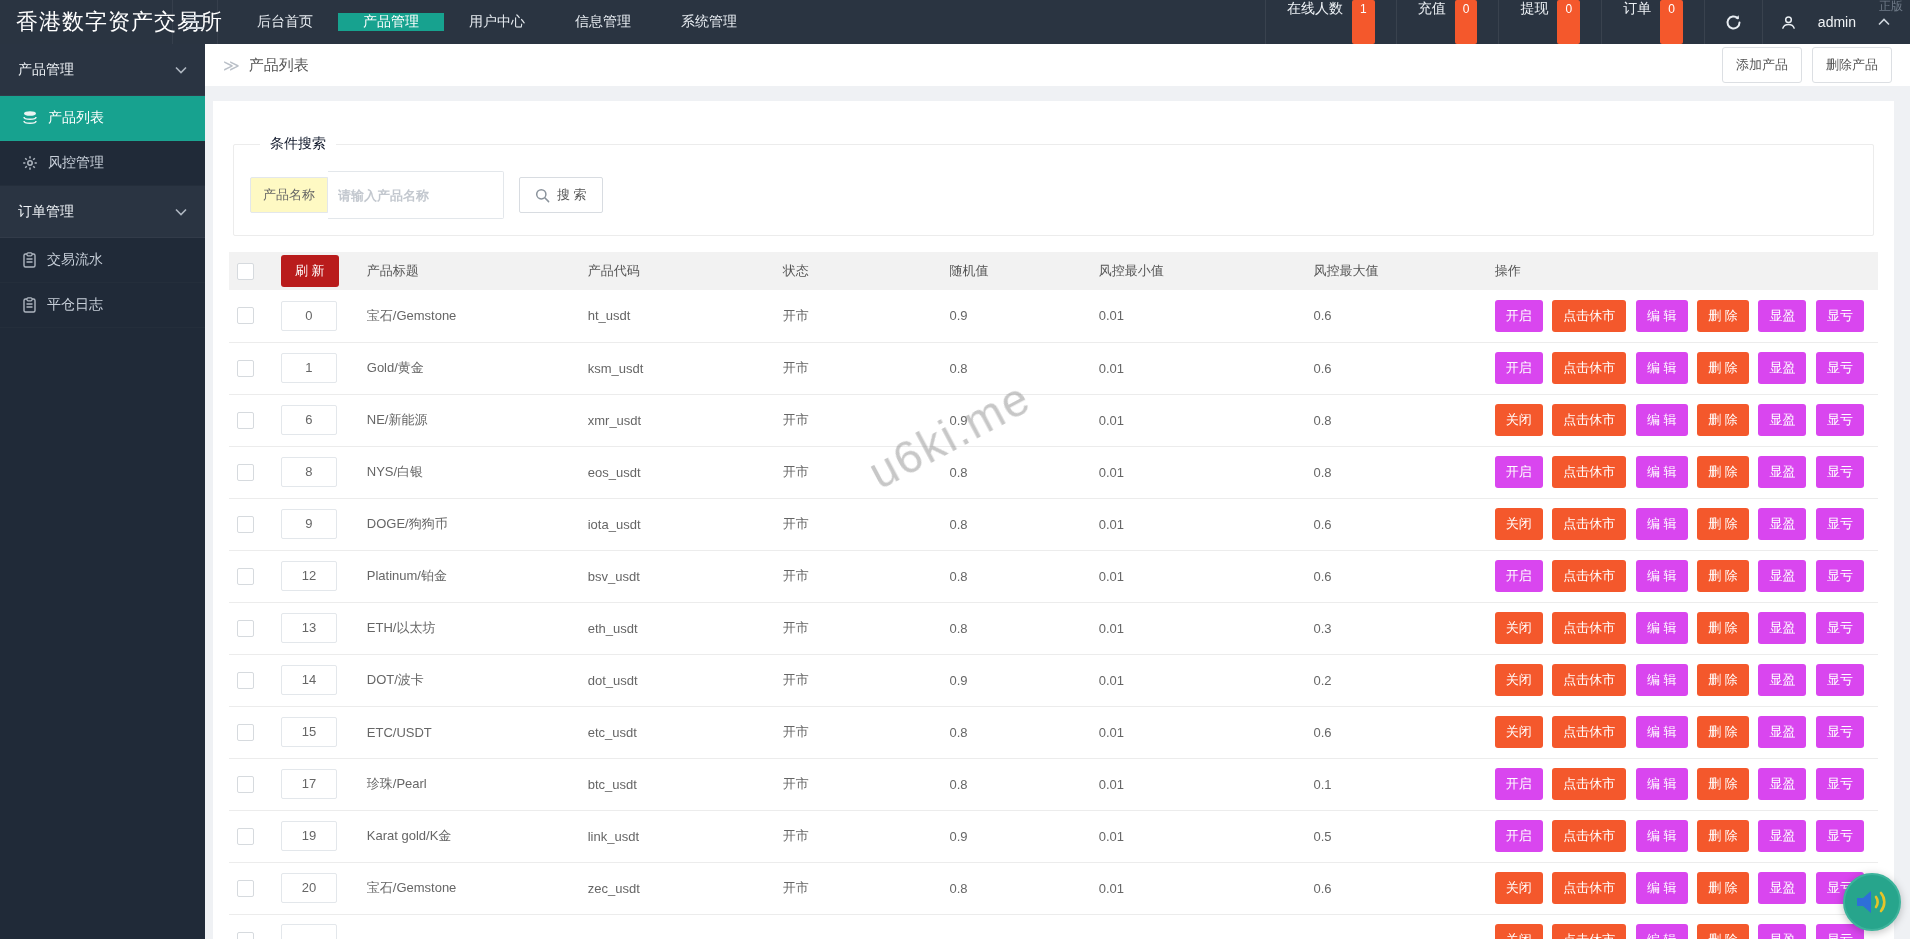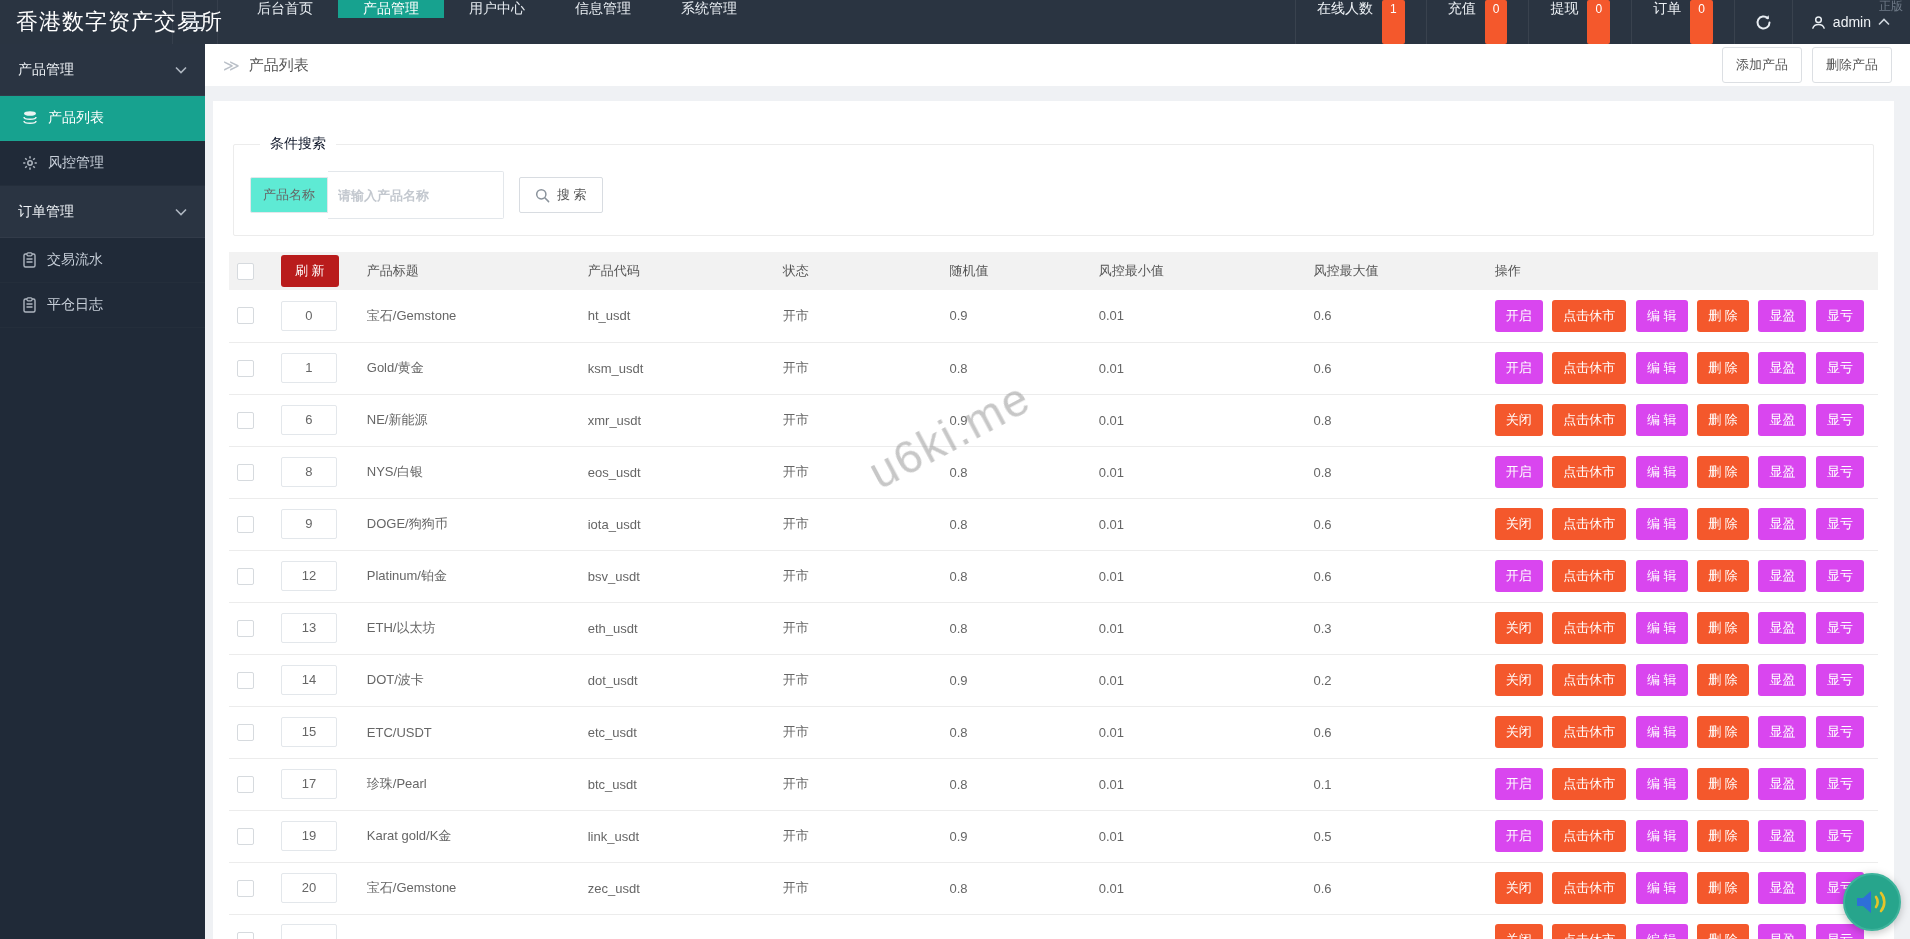--- a/index.html
+++ b/index.html
@@ -17,42 +17,42 @@
   .brand {
     width: 172px; display: flex; align-items: center; padding-left: 16px;
     color: #ffffff; font-size: 22px; letter-spacing: 1px; white-space: nowrap;
   }
   .hamburger {
     width: 46px; display: flex; align-items: center; justify-content: center;
     border-left: 1px solid rgba(255,255,255,.06);
     border-right: 1px solid rgba(255,255,255,.06);
     cursor: pointer; background: transparent; border-top: none; border-bottom: none;
   }
-  .nav-menu { display: flex; align-items: flex-start; margin-left: 14px; }
+  .nav-menu { display: flex; align-items: center; margin-left: 14px; }
   .nav-item {
     display: flex; align-items: center; padding: 0 25px; font-size: 14px;
     color: #e7ecf1; text-decoration: none; cursor: pointer;
   }
   .nav-item.active { background: #17a28f; color: #fff; }
   .nav-right { margin-left: auto; display: flex; align-items: stretch; }
   .nav-stat {
     display: flex; gap: 9px; padding: 0 21px;
     border-left: 1px solid rgba(255,255,255,.07); font-size: 14px; color: #eef2f6; cursor: pointer;
   }
   .badge {
     background: #f4582c; color: #fff; font-size: 12px; line-height: 18px;
     padding: 0 8px; border-radius: 2px;
   }
   .nav-icon-btn {
     display: flex; align-items: center; justify-content: center; width: 58px;
     border-left: 1px solid rgba(255,255,255,.07); background: transparent;
     border-top: none; border-right: none; border-bottom: none; cursor: pointer;
   }
   .user-menu {
-    display: flex; align-items: center; gap: 7px; padding: 0 20px 0 18px;
+    display: flex; align-items: center; gap: 22px; padding: 0 20px 0 18px;
     border-left: 1px solid rgba(255,255,255,.07); color: #f0f3f6; font-size: 14px; cursor: pointer;
   }
   .corner-text { position: absolute; top: -2px; right: 7px; font-size: 12px; color: #6f7a88; }
   
   .sidebar {
     position: fixed; top: 44px; left: 0; bottom: 0; width: 205px;
     background: #202a38; z-index: 20;
   }
   .side-group-header {
     height: 52px; display: flex; align-items: center; justify-content: space-between;
@@ -81,21 +81,21 @@
   .content { padding: 15px 16px 0 8px; }
   .card { background: #fff; padding: 12px 16px; min-height: 880px; position: relative; }
   
   fieldset.search {
     border: 1px solid #ececec; border-radius: 2px; margin: 22px 4px 16px; padding: 12px 16px 16px;
   }
   fieldset.search legend { color: #0f172a; font-size: 14px; padding: 0 10px; margin-left: 10px; }
   .search-row { display: flex; align-items: center; margin-top: 6px; }
   .field-label {
     border: 1px solid #e3e7eb; padding: 0 12px; height: 36px; line-height: 34px;
-    font-size: 13px; color: #666; border-radius: 2px 0 0 2px; background: #5eead4;
+    font-size: 13px; color: #666; border-radius: 2px 0 0 2px; background: #fef9c3;
   }
   .search-input {
     border: 1px solid #e3e7eb; border-left: none; width: 176px; height: 48px;
     padding: 0 10px; font-size: 13px; color: #ec4899; border-radius: 0 2px 2px 0; outline: none; font-weight: bold;
   }
   .search-input::placeholder { color: #c3c8cf; }
   .btn-search {
     margin-left: 15px; display: inline-flex; align-items: center; gap: 7px;
     border: 1px solid #d8dce1; background: #fff; color: #555; font-size: 13px;
     height: 36px; padding: 12px 15px; border-radius: 2px; cursor: pointer;

